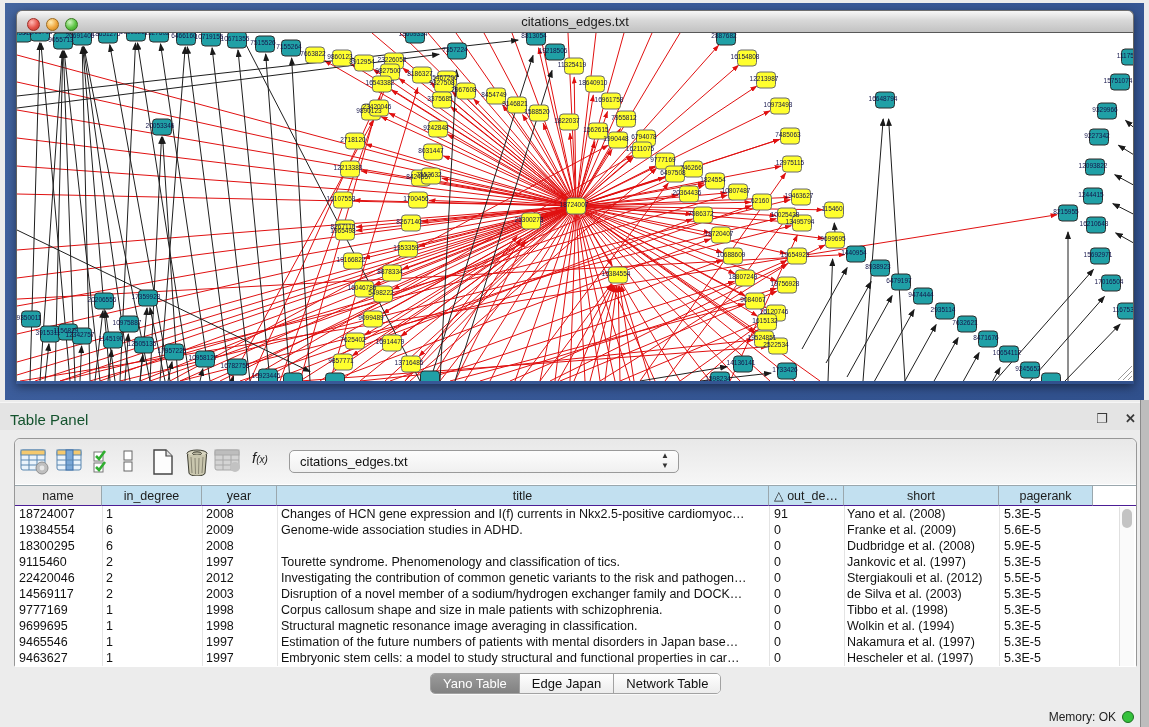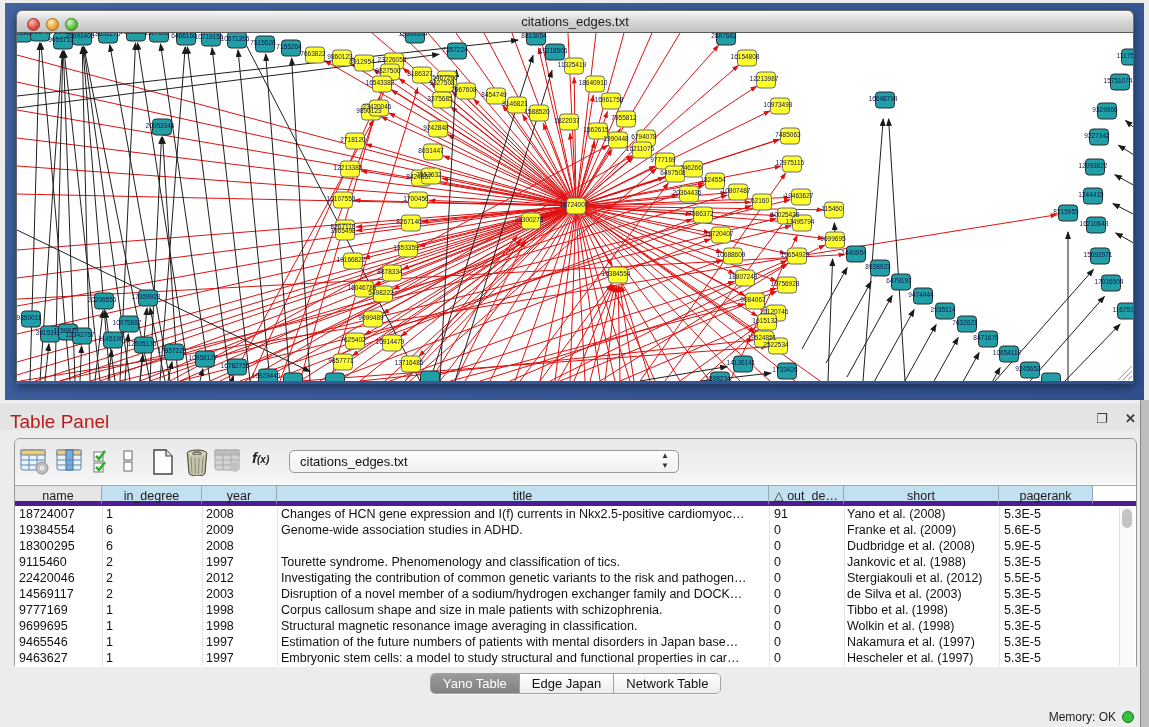--- a/index.html
+++ b/index.html
@@ -8,26 +8,26 @@
 #win{position:absolute;left:11px;top:7px;width:1118px;height:374px;border-radius:6px 6px 0 0;box-shadow:0 3px 10px rgba(0,0,0,.45)}
 #tbar{position:absolute;left:0;top:0;width:1118px;height:23px;border-radius:6px 6px 0 0;background:linear-gradient(#f8f8f8,#d8d8d8 45%,#c2c2c2);border:1px solid #6f6f6f;border-bottom:1px solid #585858}
 #tbar .ti{font-size:13px;color:#1c1c1c;text-align:center;line-height:22px}
 .tl{position:absolute;top:7px;width:13px;height:13px;border-radius:50%}
 #tl1{left:10px;background:radial-gradient(circle at 35% 30%,#ffb9b4,#e4534a 55%,#b3342c);border:1px solid #9e2b24}
 #tl2{left:29px;background:radial-gradient(circle at 35% 30%,#ffeeb6,#f0a73e 55%,#c07c1e);border:1px solid #9d6a1c}
 #tl3{left:48px;background:radial-gradient(circle at 35% 30%,#d2f5c3,#5cc443 55%,#3c9427);border:1px solid #37791f}
 #canvas{position:absolute;left:0;top:23px;width:1118px;height:348px;background:#fff;overflow:hidden;border-left:1px solid #62625f;border-right:1px solid #62625f;box-sizing:border-box}
 #tpanel{position:absolute;left:0;top:400px;width:1149px;height:327px;background:#ececec}
 #tpbar{position:absolute;left:0;top:2px;width:1149px;height:28px;background:#e4e4e4;border-top:1px solid #f6f6f6}
-#tpbar .t{position:absolute;left:10px;top:8px;font-size:19px;color:#b91c1c}
+#tpbar .t{position:absolute;left:10px;top:8px;font-size:15px;color:#14532d}
 #tpbar .ic{position:absolute;top:8px;font-size:13px;color:#3a3a3a}
 #box{position:absolute;left:14px;top:38px;width:1123px;height:229px;border:1px solid #979797;border-radius:6px 6px 2px 2px;background:#fff}
 #tools{position:absolute;left:0;top:0;width:1121px;height:45px;border-radius:6px 6px 0 0;background:linear-gradient(#e8e8e8,#f6f6f6)}
 #thead{position:absolute;left:0;top:46px;width:1121px;height:21px}
-#thead span{position:absolute;top:0;height:21px;border-right:1px solid #9aa7ad;border-top:1px solid #9aa7ad;border-bottom:5px solid #4c1d95;background:#c2e0f0;font-size:12.5px;color:#1c1c1c;text-align:center;line-height:20px}
+#thead span{position:absolute;top:0;height:21px;border-right:1px solid #9aa7ad;border-top:1px solid #9aa7ad;border-bottom:1px solid #4c1d95;background:#c2e0f0;font-size:12.5px;color:#1c1c1c;text-align:center;line-height:20px}
 #rows{position:absolute;left:0;top:67px;width:1121px;height:161px;background:#fff;overflow:hidden}
 .row{position:relative;height:16px;font-size:12.5px;color:#111;white-space:nowrap}
 .row span{position:absolute;top:1px}
 .c0{left:4px}.c1{left:91px}.c2{left:191px}.c3{left:266px}.c4{left:759px}.c5{left:832px}.c6{left:989px}
 #vsb{position:absolute;left:1104px;top:68px;width:15px;height:159px;background:#fafafa;border-left:1px solid #e0e0e0}
 #vsb .th{position:absolute;left:2px;top:2px;width:10px;height:19px;border-radius:5px;background:#c3c3c3}
 #seg{position:absolute;left:430px;top:273px;height:21px;display:flex;border:1px solid #a2a2a2;border-radius:5px;overflow:hidden;box-shadow:0 1px 0 rgba(255,255,255,.7)}
 #seg div{height:100%;line-height:20px;font-size:13px;padding:0 12px;background:linear-gradient(#ffffff,#ececec);color:#111;border-right:1px solid #a2a2a2}
 #seg div:last-child{border-right:none}
 #seg div.sel{background:linear-gradient(#9b9b9b,#818181);color:#fff}
@@ -632,21 +632,21 @@
 </svg>
 <svg class="tico" style="left:199px" width="30" height="28" viewBox="0 0 30 28">
  <rect x="1" y="2" width="24" height="20" rx="2" fill="#d4d4d4" stroke="#a8a8a8"></rect>
  <rect x="1" y="2" width="24" height="5" fill="#bdbdbd" stroke="#a8a8a8"></rect>
  <line x1="9" y1="7" x2="9" y2="22" stroke="#a8a8a8"></line>
             <line x1="17" y1="7" x2="17" y2="22" stroke="#a8a8a8"></line>
  <line x1="1" y1="12" x2="25" y2="12" stroke="#a8a8a8"></line>
             <line x1="1" y1="17" x2="25" y2="17" stroke="#a8a8a8"></line>
  <circle cx="21" cy="19" r="5" fill="#c2c2c2"></circle>
 </svg>
-<div style="position:absolute;left:237px;top:10px;font-size:15px;font-style:italic;font-weight:bold;color:#222">f<span style="font-size:10px">(x)</span></div>
+<div style="position:absolute;left:237px;top:10px;font-size:15px;font-style:italic;font-weight:normal;color:#222">f<span style="font-size:10px">(x)</span></div>
 <div style="position:absolute;left:274px;top:11px;width:390px;height:23px;border:1px solid #9a9a9a;border-radius:5px;background:linear-gradient(#fdfdfd,#f0f0f0);font-size:13px;color:#111;line-height:21px;padding-left:10px">citations_edges.txt
   <span style="position:absolute;right:9px;top:0px;font-size:8px;color:#333;line-height:10px">▲<br>▼</span>
 </div>
 
       </div>
       <div id="thead">
         <span style="left:0px;width:87px;background:#e6e6e6">name</span>
         <span style="left:87px;width:100px">in_degree</span>
         <span style="left:187px;width:75px">year</span>
         <span style="left:262px;width:492px">title</span>
@@ -687,21 +687,21 @@
             <span class="c4">0</span>
             <span class="c5">Dudbridge et al. (2008)</span>
             <span class="c6">5.9E‑5</span>
           </div>
 <div class="row">
             <span class="c0">9115460</span>
             <span class="c1">2</span>
             <span class="c2">1997</span>
             <span class="c3">Tourette syndrome. Phenomenology and classification of tics.</span>
             <span class="c4">0</span>
-            <span class="c5">Jankovic et al. (1988)</span>
+            <span class="c5">Jankovic et al. (1997)</span>
             <span class="c6">5.3E‑5</span>
           </div>
 <div class="row">
             <span class="c0">22420046</span>
             <span class="c1">2</span>
             <span class="c2">2012</span>
             <span class="c3">Investigating the contribution of common genetic variants to the risk and pathogen…</span>
             <span class="c4">0</span>
             <span class="c5">Stergiakouli et al. (2012)</span>
             <span class="c6">5.5E‑5</span>
@@ -723,21 +723,21 @@
             <span class="c4">0</span>
             <span class="c5">Tibbo et al. (1998)</span>
             <span class="c6">5.3E‑5</span>
           </div>
 <div class="row">
             <span class="c0">9699695</span>
             <span class="c1">1</span>
             <span class="c2">1998</span>
             <span class="c3">Structural magnetic resonance image averaging in classification.</span>
             <span class="c4">0</span>
-            <span class="c5">Wolkin et al. (1998)</span>
+            <span class="c5">Wolkin et al. (1994)</span>
             <span class="c6">5.3E‑5</span>
           </div>
 <div class="row">
             <span class="c0">9465546</span>
             <span class="c1">1</span>
             <span class="c2">1997</span>
             <span class="c3">Estimation of the future numbers of patients with mental disorders in Japan base…</span>
             <span class="c4">0</span>
             <span class="c5">Nakamura et al. (1997)</span>
             <span class="c6">5.3E‑5</span>

